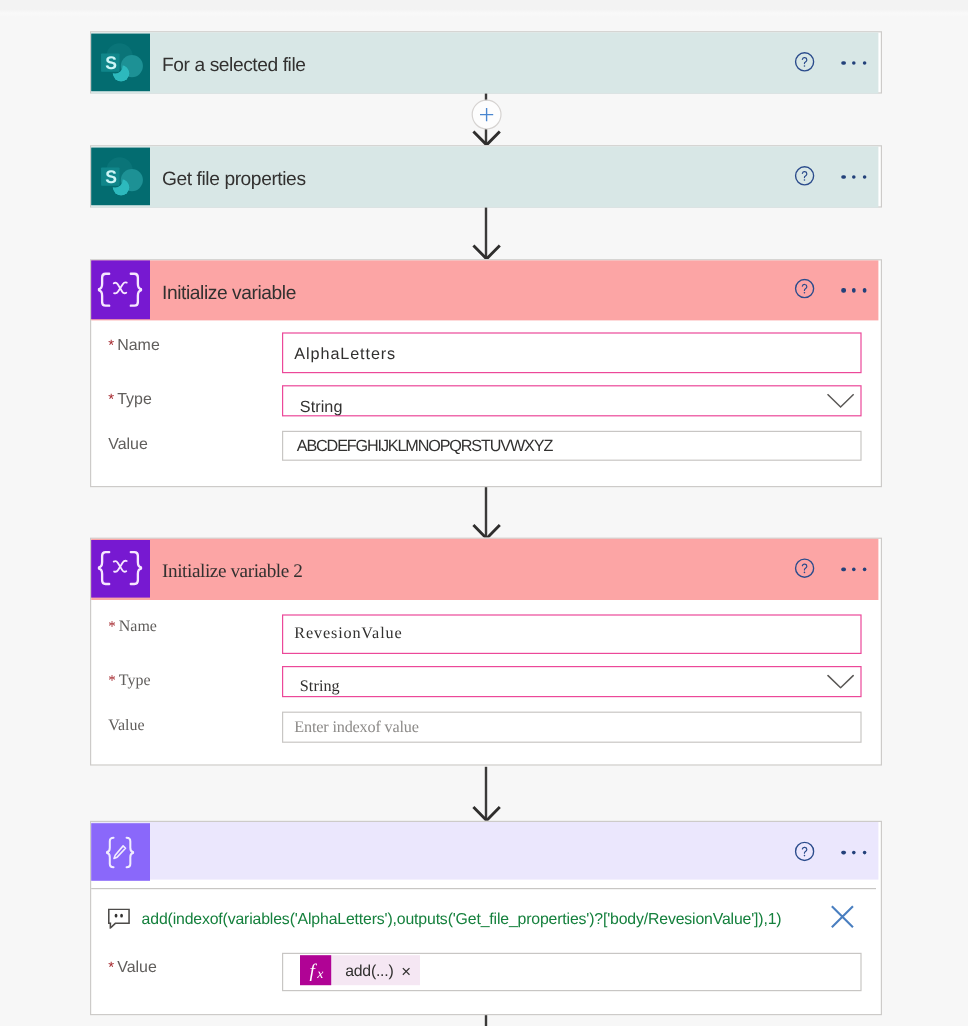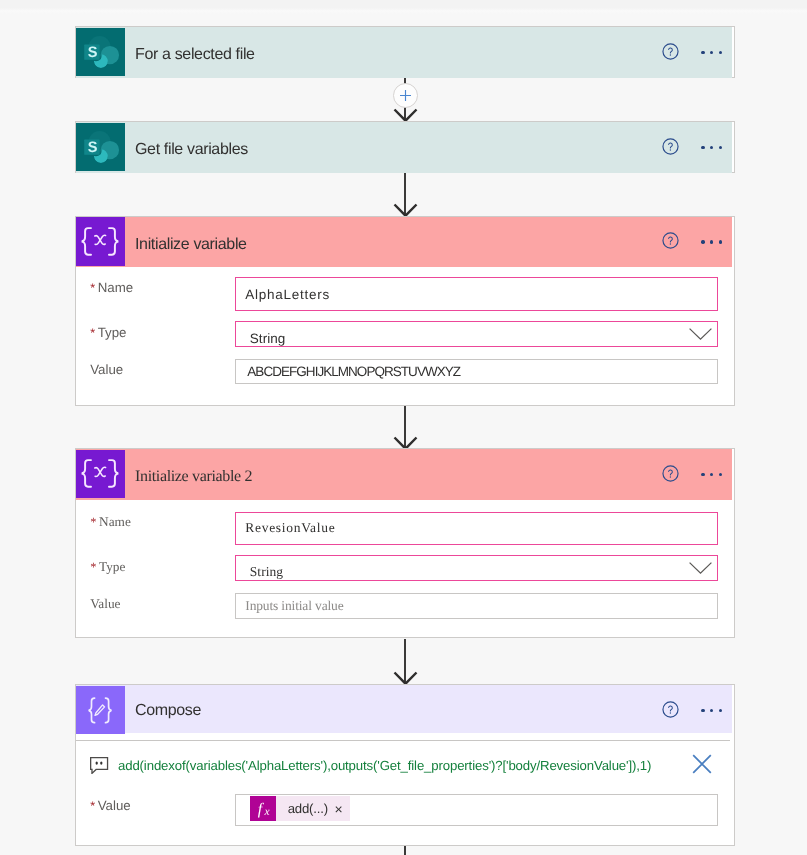--- a/index.html
+++ b/index.html
@@ -122,21 +122,21 @@
     </div>
   </div>
 
   <div class="card" id="card2" style="top:121px;height:52.4px;">
     <div class="card-header sp">
       <div class="icon-sq sp-icon">
         <svg width="48" height="48">
             <use href="#sp-logo"></use>
           </svg>
       </div>
-      <div class="title">Get file variables</div>
+      <div class="title">Get file properties</div>
       <div class="hdr-right">
         <div class="help-btn">
           <svg width="17" height="17" viewBox="0 0 16 16">
               <circle cx="8" cy="8" r="7.1" fill="none" stroke="#2b4c8c" stroke-width="1.1"></circle>
               <path d="M6.25 6.1a1.78 1.78 0 0 1 3.5.45c0 1.1-1.15 1.45-1.6 1.98-.22.26-.27.5-.27.87" fill="none" stroke="#2b4c8c" stroke-width="0.95" stroke-linecap="round"></path>
               <circle cx="7.88" cy="11.3" r="0.62" fill="#2b4c8c"></circle>
             </svg>
         </div>
         <div class="dots">
           <span class="dot"></span>
@@ -243,42 +243,41 @@
       <div class="lbl" style="top:111px;"><span class="star">*</span><span>Type</span></div>
       <div class="field" style="top:106.0px;height:26.2px;" data-pad="sel">
           <span style="letter-spacing:0.06px">String</span>
         <svg class="chev" style="right:5.8px;top:5.7px;" width="23" height="12" viewBox="0 0 23 12">
             <path d="M0.6 0.6 L11.5 11.1 L22.4 0.6" fill="none" stroke="#5a5856" stroke-width="1.25"></path>
           </svg>
       </div>
 
       <div class="lbl" style="top:148px;"><span>Value</span></div>
       <div class="field ph" style="top:143.7px;height:26.2px;border-color:#c8c6c4;">
-          <span style="letter-spacing:-0.15px">Inputs initial value</span>
+          <span style="letter-spacing:-0.15px">Enter indexof value</span>
         </div>
     </div>
   </div>
 
   <div class="conn" style="top:639px;height:45px;">
     <div class="vline" style="left:403.9px;top:0;height:45px;"></div>
     <svg class="arrowhead" style="left:392.9px;top:31.6px;" width="25" height="16" viewBox="0 0 25 16">
         <path d="M1.5 1.5 L12.5 12.7 L23.5 1.5" fill="none" stroke="#2f2e2d" stroke-width="2.4"></path>
       </svg>
   </div>
 
   <div class="card" id="card5" style="top:684px;height:162px;">
     <div class="card-header cmp" style="height:47.8px">
       <div class="icon-sq cmp-icon">
         <svg width="48" height="48" viewBox="0 0 48 48">
           <path d="M18.6 12.1c-2.2 0-3.1 1.0-3.1 2.9v5.5c0 2.1-0.8 3.3-2.3 3.5v0.8c1.5.2 2.3 1.4 2.3 3.5v5.5c0 1.9 0.9 2.9 3.1 2.9" fill="none" stroke="#f1ecfe" stroke-width="1.7" stroke-linecap="round" stroke-linejoin="round"></path>
           <path d="M29.5 12.1c2.2 0 3.1 1.0 3.1 2.9v5.5c0 2.1 0.8 3.3 2.3 3.5v0.8c-1.5.2-2.3 1.4-2.3 3.5v5.5c0 1.9-0.9 2.9-3.1 2.9" fill="none" stroke="#f1ecfe" stroke-width="1.7" stroke-linecap="round" stroke-linejoin="round"></path>
           <path d="M26.6 18.9 L28.6 20.9 L21.6 28.3 L19.0 29.4 L20.0 26.7 Z" fill="none" stroke="#f1ecfe" stroke-width="1.35" stroke-linejoin="round"></path>
         </svg>
       </div>
-      <div class="title" style="line-height:52px">Compose</div>
       <div class="hdr-right">
         <div class="help-btn">
           <svg width="17" height="17" viewBox="0 0 16 16">
               <circle cx="8" cy="8" r="7.1" fill="none" stroke="#2b4c8c" stroke-width="1.1"></circle>
               <path d="M6.25 6.1a1.78 1.78 0 0 1 3.5.45c0 1.1-1.15 1.45-1.6 1.98-.22.26-.27.5-.27.87" fill="none" stroke="#2b4c8c" stroke-width="0.95" stroke-linecap="round"></path>
               <circle cx="7.88" cy="11.3" r="0.62" fill="#2b4c8c"></circle>
             </svg>
         </div>
         <div class="dots">
           <span class="dot"></span>

